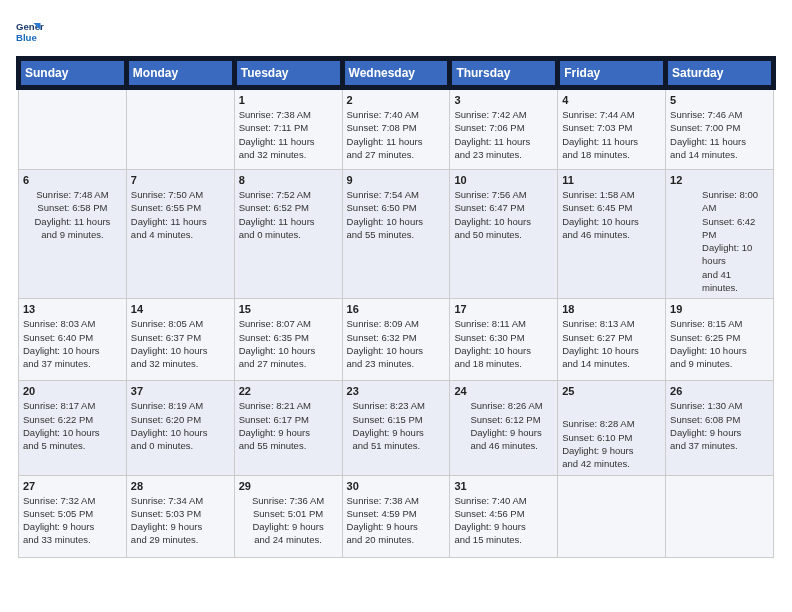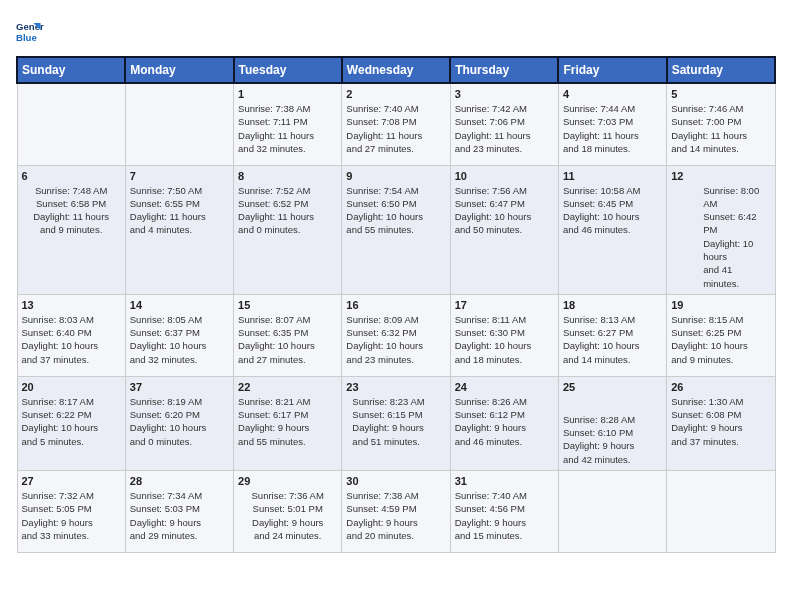--- a/index.html
+++ b/index.html
@@ -50,21 +50,21 @@
       border-collapse: collapse;
       table-layout: fixed;
     }
     thead tr th {
       background: #3a6abf;
       color: #fff;
       font-size: 12px;
       font-weight: bold;
       padding: 5px 4px;
       text-align: left;
-      border: 2px solid #0f172a;
+      border: 5px solid #0f172a;
     }
     tbody tr td {
       vertical-align: top;
       border: 1px solid #ccc;
       padding: 4px 4px 4px 4px;
       font-size: 10px;
       color: #222;
       height: 82px;
     }
     tbody tr:nth-child(odd) td {
@@ -192,21 +192,21 @@
         </td>
         <td>
           <span class="day-num">10</span>
           <div class="day-info" style="white-space: pre-line;">Sunrise: 7:56 AM
 Sunset: 6:47 PM
 Daylight: 10 hours
 and 50 minutes.</div>
         </td>
         <td>
           <span class="day-num">11</span>
-          <div class="day-info" style="white-space: pre-line;">Sunrise: 10:58 AM
+          <div class="day-info" style="white-space: pre-line;">Sunrise: 1:58 AM
 Sunset: 6:45 PM
 Daylight: 10 hours
 and 46 minutes.</div>
         </td>
         <td>
           <span class="day-num">12</span>
           <div class="day-info" style="white-space: pre-line; margin-left: 32px;">Sunrise: 8:00 AM
 Sunset: 6:42 PM
 Daylight: 10 hours
 and 41 minutes.</div>
@@ -287,21 +287,21 @@
         </td>
         <td>
           <span class="day-num">23</span>
           <div class="day-info" style="white-space: pre-line; margin-left: 6px;">Sunrise: 8:23 AM
 Sunset: 6:15 PM
 Daylight: 9 hours
 and 51 minutes.</div>
         </td>
         <td>
           <span class="day-num">24</span>
-          <div class="day-info" style="white-space: pre-line;">Sunrise: 8:26 AM
+          <div class="day-info" style="white-space: pre-line; margin-left: 16px;">Sunrise: 8:26 AM
 Sunset: 6:12 PM
 Daylight: 9 hours
 and 46 minutes.</div>
         </td>
         <td>
           <span class="day-num">25</span>
           <div class="day-info" style="white-space: pre-line; margin-top: 20px;">Sunrise: 8:28 AM
 Sunset: 6:10 PM
 Daylight: 9 hours
 and 42 minutes.</div>

